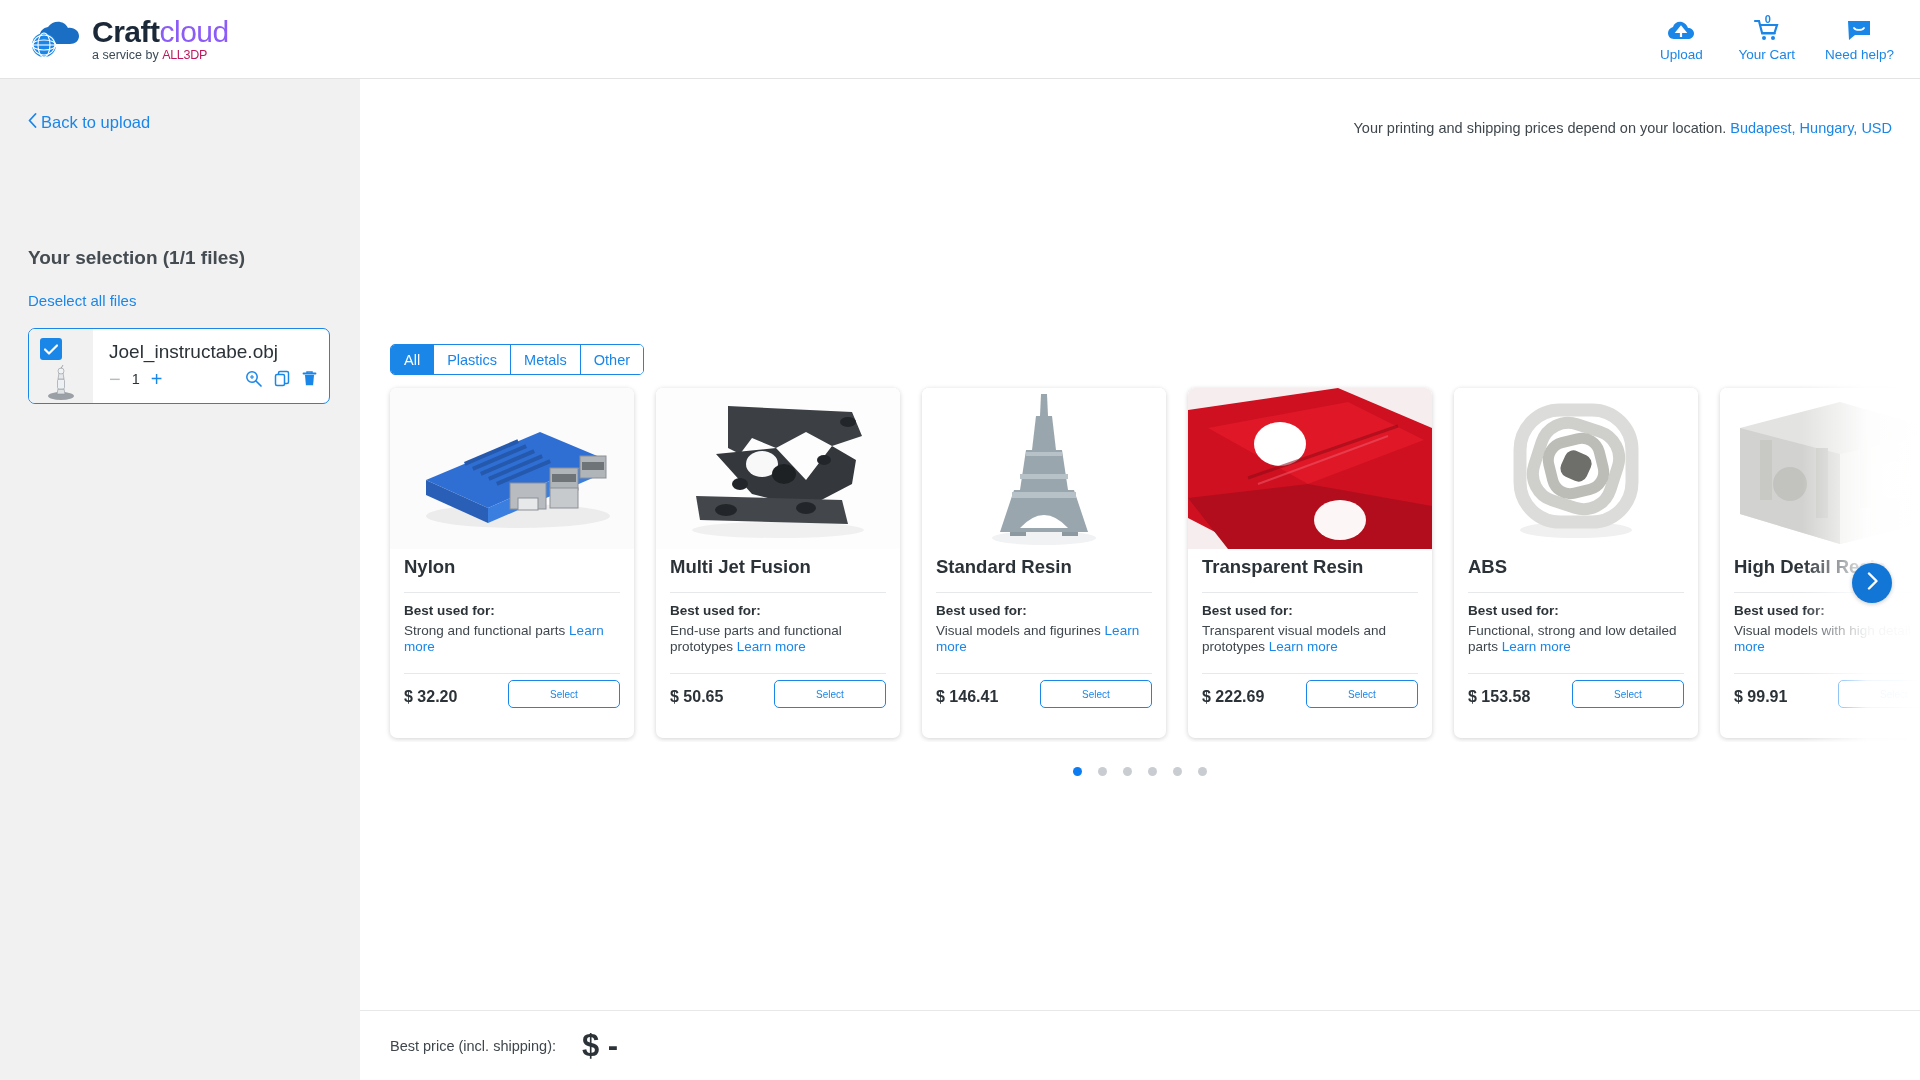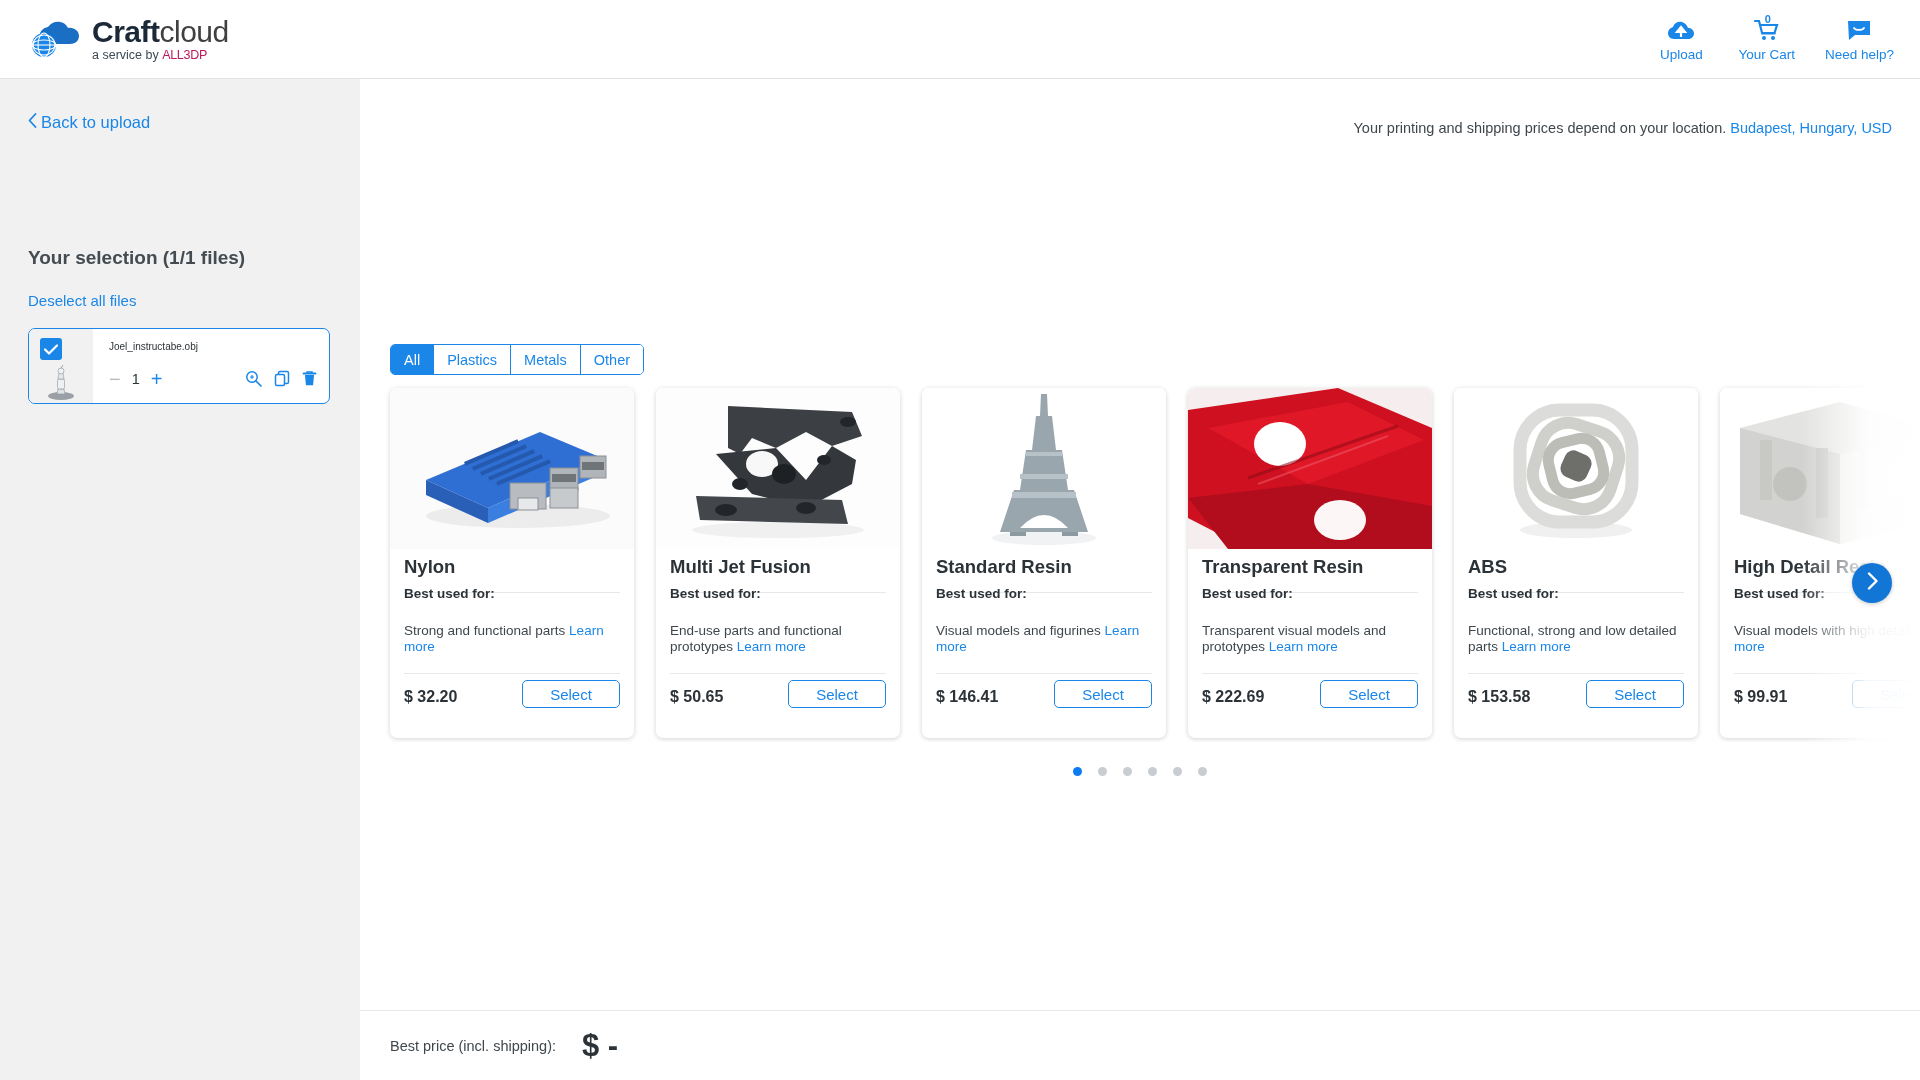--- a/index.html
+++ b/index.html
@@ -14,21 +14,21 @@
   
   .header {
     position: absolute; left: 0; top: 0; width: 1920px; height: 79px;
     background: #ffffff; border-bottom: 1px solid #e3e3e3;
     display: flex; align-items: center; justify-content: space-between;
   }
   .logo-wrap { display: flex; align-items: center; margin-left: 28px; }
   .logo-mark { width: 56px; height: 42px; position: relative; }
   .logo-text { margin-left: 8px; line-height: 1; }
   .logo-name { font-size: 30px; font-weight: bold; color: #1b2838; letter-spacing: -0.5px; }
-  .logo-name .lite { font-weight: normal; color: #404040; margin-top: 20px; }
+  .logo-name .lite { font-weight: normal; color: #8b5cf6; margin-top: 20px; }
   .logo-sub { font-size: 12.5px; color: #3a4a57; margin-top: 2px; }
   .logo-sub .brand { color: #be185d; font-weight: normal; letter-spacing: -0.3px; }
 
   .header-actions { display: flex; align-items: flex-start; margin-right: 26px; gap: 30px; }
   .haction {
     display: flex; flex-direction: column; align-items: center;
     color: #1a86e8; font-size: 13.5px; cursor: pointer; min-width: 54px;
   }
   .haction .hicon { height: 28px; display: flex; align-items: center; justify-content: center; position: relative; }
   .haction .hlabel { margin-top: 3px; white-space: nowrap; }
@@ -61,21 +61,21 @@
     display: flex; overflow: hidden;
   }
   .fc-left { width: 64px; background: #f1f1f1; position: relative; }
   .fc-check {
     position: absolute; left: 11px; top: 9px; width: 22px; height: 22px;
     background: #1a86e8; border-radius: 3px;
     display: flex; align-items: center; justify-content: center;
   }
   .fc-thumb { position: absolute; left: 8px; top: 34px; width: 48px; height: 38px; }
   .fc-right { flex: 1; position: relative; }
-  .fc-name { position: absolute; left: 16px; top: 12px; font-size: 10px; color: #2c3338; }
+  .fc-name { position: absolute; left: 16px; top: 12px; font-size: 19px; color: #2c3338; }
   .fc-qty { position: absolute; left: 16px; top: 40px; display: flex; align-items: center; gap: 10px; }
   .qbtn { font-size: 20px; line-height: 1; cursor: pointer; user-select: none; }
   .qminus { color: #b7bcc0; }
   .qplus { color: #1a86e8; }
   .qval { font-size: 14.5px; color: #2c3338; min-width: 10px; text-align: center; }
   .fc-tools { position: absolute; right: 12px; top: 41px; display: flex; gap: 12px; align-items: center; }
   .fc-tools span { cursor: pointer; display: inline-flex; }
 
   
   .main {
@@ -128,32 +128,32 @@
   }
   .mimg {
     height: 161px; width: 100%; background: #ffffff;
     display: flex; align-items: center; justify-content: center; overflow: hidden;
   }
   .mname {
     position: absolute; top: 168px; left: 14px;
     font-size: 18.5px; font-weight: bold; color: #2c3338;
   }
   .mdiv1 { position: absolute; top: 204px; left: 14px; width: 216px; height: 1px; background: #e6e8ea; }
-  .mbest { position: absolute; top: 198px; left: 14px; font-size: 13.5px; font-weight: bold; color: #2c3338; }
+  .mbest { position: absolute; top: 215px; left: 14px; font-size: 13.5px; font-weight: bold; color: #2c3338; }
   .mdesc {
     position: absolute; top: 235px; left: 14px; width: 216px;
     font-size: 13.5px; color: #3f474d; line-height: 1.19;
   }
   .mdesc a { color: #1a86e8; text-decoration: none; cursor: pointer; }
   .mdiv2 { position: absolute; top: 285px; left: 14px; width: 216px; height: 1px; background: #e6e8ea; }
   .mprice { position: absolute; top: 300px; left: 14px; font-size: 16px; font-weight: bold; color: #2c3338; }
   .mselect {
-    position: absolute; top: 292px; right: 14px; width: 98px; height: 28px;
+    position: absolute; top: 292px; right: 14px; width: 112px; height: 28px;
     border: 1.4px solid #1a86e8; border-radius: 5px; background: #fff;
-    color: #1a86e8; font-size: 15px; cursor: pointer;
+    color: #1a86e8; font-size: 10px; cursor: pointer;
     display: flex; align-items: center; justify-content: center;
     font-family: "Liberation Sans", sans-serif;
   }
   .fade-right {
     position: absolute; right: 0; top: 303px; width: 118px; height: 360px;
     background: linear-gradient(to right, rgba(255,255,255,0) 0%, rgba(255,255,255,0.93) 55%, #fff 100%);
     pointer-events: none;
   }
   .next-btn {
     position: absolute; right: 28px; top: 484px; width: 40px; height: 40px;

